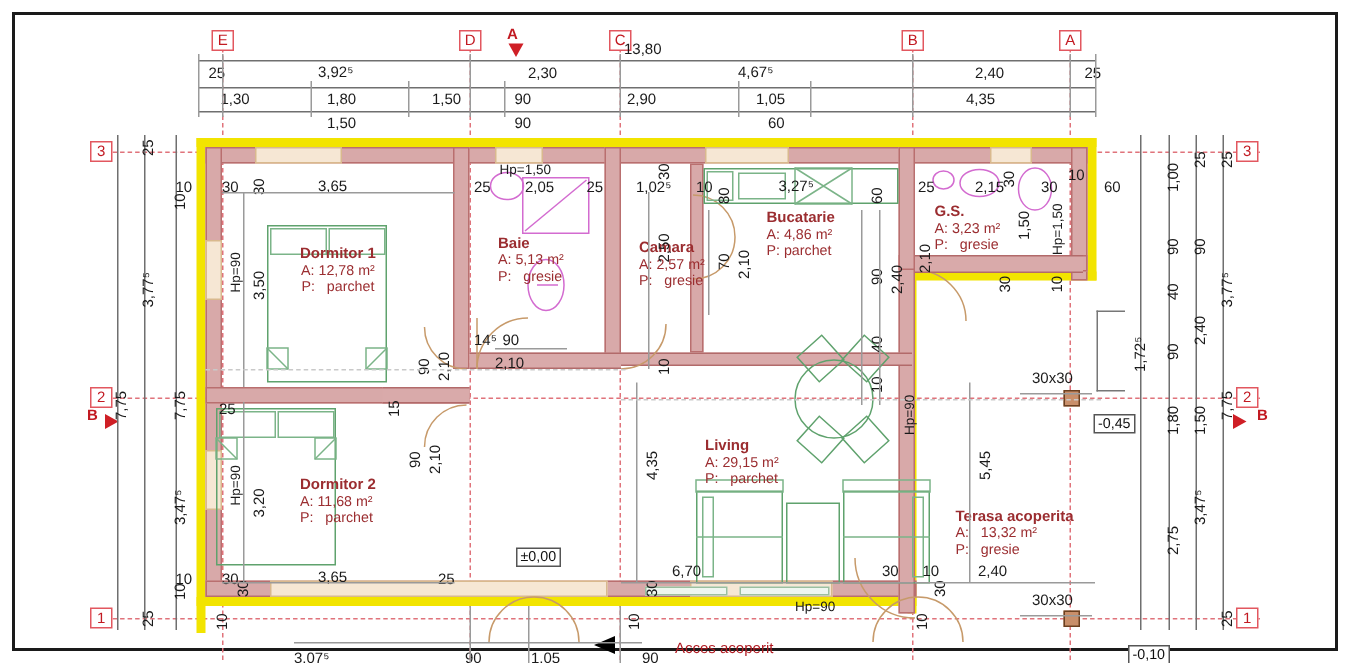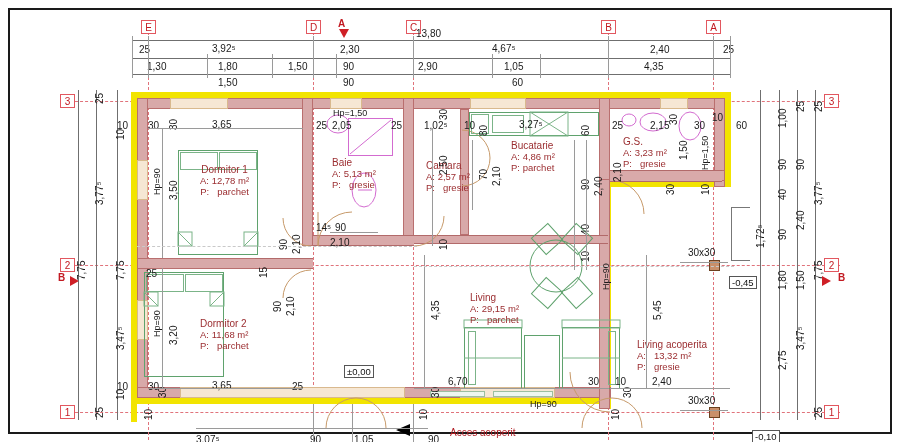--- a/index.html
+++ b/index.html
@@ -4,21 +4,21 @@
 <style>
   html,body{margin:0;padding:0;background:#ffffff;}
   body{font-family:"Liberation Sans", sans-serif;}
   #sheet{position:relative;width:900px;height:442px;background:#ffffff;overflow:hidden;}
   #frame{position:absolute;left:8px;top:8px;width:884px;height:426px;border:2px solid #1a1a1a;box-sizing:border-box;}
   .abs{position:absolute;}
   
   .dim{font-size:10px;color:#1a1a1a;white-space:nowrap;letter-spacing:0px;}
   .dim.vert{transform-origin:0 0;transform:rotate(-90deg);}
   .room{white-space:nowrap;font-size:9.5px;color:#9b2d30;}
-  .room .nm{font-weight:normal;font-size:10px;color:#9b2d30;}
+  .room .nm{font-weight:bold;font-size:10px;color:#9b2d30;}
   .note{font-size:9px;color:#1a1a1a;white-space:nowrap;}
   .note.vert{transform-origin:0 0;transform:rotate(-90deg);}
   .redtxt{color:#b01b22;font-weight:normal;font-size:10px;white-space:nowrap;}
   
   .bub{width:15px;height:14px;border:1px solid #e2575f;color:#c21a22;font-size:10px;
        display:flex;align-items:center;justify-content:center;background:#fff;box-sizing:border-box;}
   
   .hline{height:0;border-top:1px solid #6f6f6f;}
   .vline{width:0;border-left:1px solid #6f6f6f;}
   .hthin{height:0;border-top:1px solid #9a9a9a;}
@@ -103,21 +103,21 @@
  <div class="abs arrowR" style="left:822px;top:276px;"></div>
 
  <div class="abs hline" style="left:132px;top:40px;width:598px;"></div>
  <div class="abs hline" style="left:132px;top:58px;width:598px;"></div>
  <div class="abs hline" style="left:132px;top:74px;width:598px;"></div>
 
  <div class="abs dim" style="left:416px;top:28px;">13,80</div>
 
  <div class="abs dim" style="left:139px;top:44px;">25</div>
  <div class="abs dim" style="left:212px;top:43px;">3,92⁵</div>
- <div class="abs dim" style="left:340px;top:44px;">2,30</div>
+ <div class="abs dim" style="left:352px;top:44px;">2,30</div>
  <div class="abs dim" style="left:492px;top:43px;">4,67⁵</div>
  <div class="abs dim" style="left:650px;top:44px;">2,40</div>
  <div class="abs dim" style="left:723px;top:44px;">25</div>
 
  <div class="abs dim" style="left:147px;top:61px;">1,30</div>
  <div class="abs dim" style="left:218px;top:61px;">1,80</div>
  <div class="abs dim" style="left:288px;top:61px;">1,50</div>
  <div class="abs dim" style="left:343px;top:61px;">90</div>
  <div class="abs dim" style="left:418px;top:61px;">2,90</div>
  <div class="abs dim" style="left:504px;top:61px;">1,05</div>
@@ -349,42 +349,42 @@
 
  <div class="abs room" style="left:470px;top:292px;">
    <div class="nm">Living</div>
    <div><span>A:</span>
         <span>29,15 m²</span></div>
    <div><span>P:</span>
         &nbsp;&nbsp;<span>parchet</span></div>
  </div>
 
  <div class="abs room" style="left:637px;top:339px;">
-   <div class="nm">Living acoperita</div>
+   <div class="nm">Terasa acoperita</div>
    <div><span>A:</span>
         &nbsp;&nbsp;<span>13,32 m²</span></div>
    <div><span>P:</span>
         &nbsp;&nbsp;<span>gresie</span></div>
  </div>
 
  <div class="abs note" style="left:333px;top:108px;">Hp=1,50</div>
  <div class="abs note vert" style="left:152px;top:195px;">Hp=90</div>
  <div class="abs note vert" style="left:152px;top:337px;">Hp=90</div>
  <div class="abs note vert" style="left:700px;top:170px;">Hp=1,50</div>
  <div class="abs note vert" style="left:601px;top:290px;">Hp=90</div>
  <div class="abs note" style="left:530px;top:399px;">Hp=90</div>
  <div class="abs redtxt" style="left:450px;top:427px;">Acces acoperit</div>
  <div class="abs arrowBk" style="left:396px;top:424px;"></div>
 
  <div class="abs dim" style="left:117px;top:120px;">10</div>
  <div class="abs dim" style="left:148px;top:120px;">30</div>
  <div class="abs dim vert" style="left:168px;top:130px;">30</div>
  <div class="abs dim" style="left:212px;top:119px;">3,65</div>
  <div class="abs dim" style="left:316px;top:120px;">25</div>
- <div class="abs dim" style="left:332px;top:120px;">2,05</div>
+ <div class="abs dim" style="left:350px;top:120px;">2,05</div>
  <div class="abs dim" style="left:391px;top:120px;">25</div>
  <div class="abs dim" style="left:424px;top:120px;">1,02⁵</div>
  <div class="abs dim" style="left:464px;top:120px;">10</div>
  <div class="abs dim vert" style="left:478px;top:136px;">80</div>
  <div class="abs dim" style="left:519px;top:119px;">3,27⁵</div>
  <div class="abs dim vert" style="left:580px;top:136px;">60</div>
  <div class="abs dim" style="left:612px;top:120px;">25</div>
  <div class="abs dim" style="left:650px;top:120px;">2,15</div>
  <div class="abs dim" style="left:694px;top:120px;">30</div>
  <div class="abs dim" style="left:712px;top:112px;">10</div>

